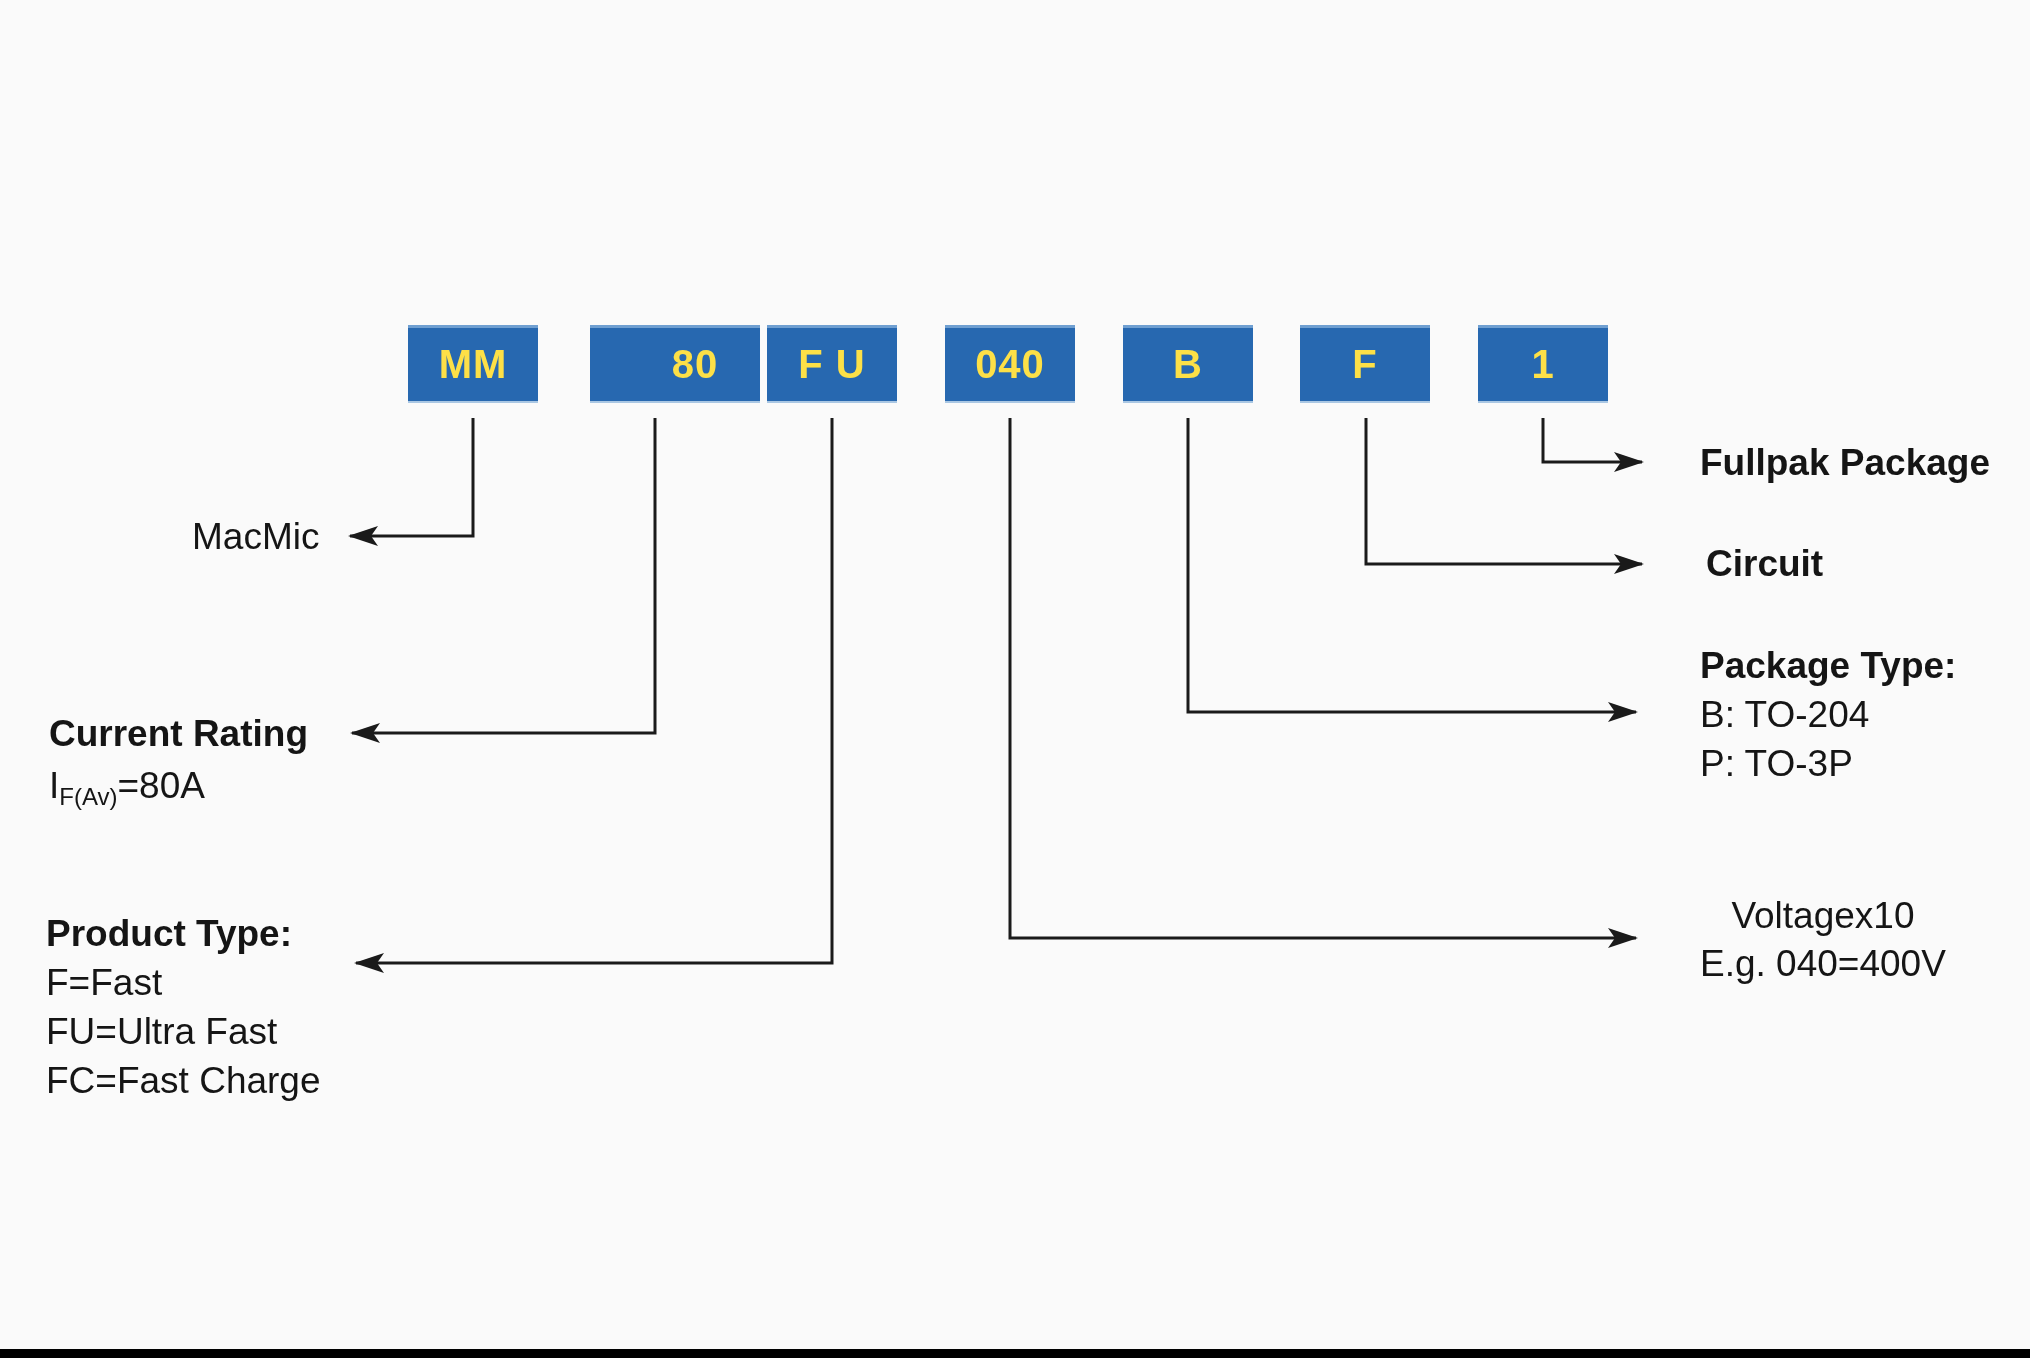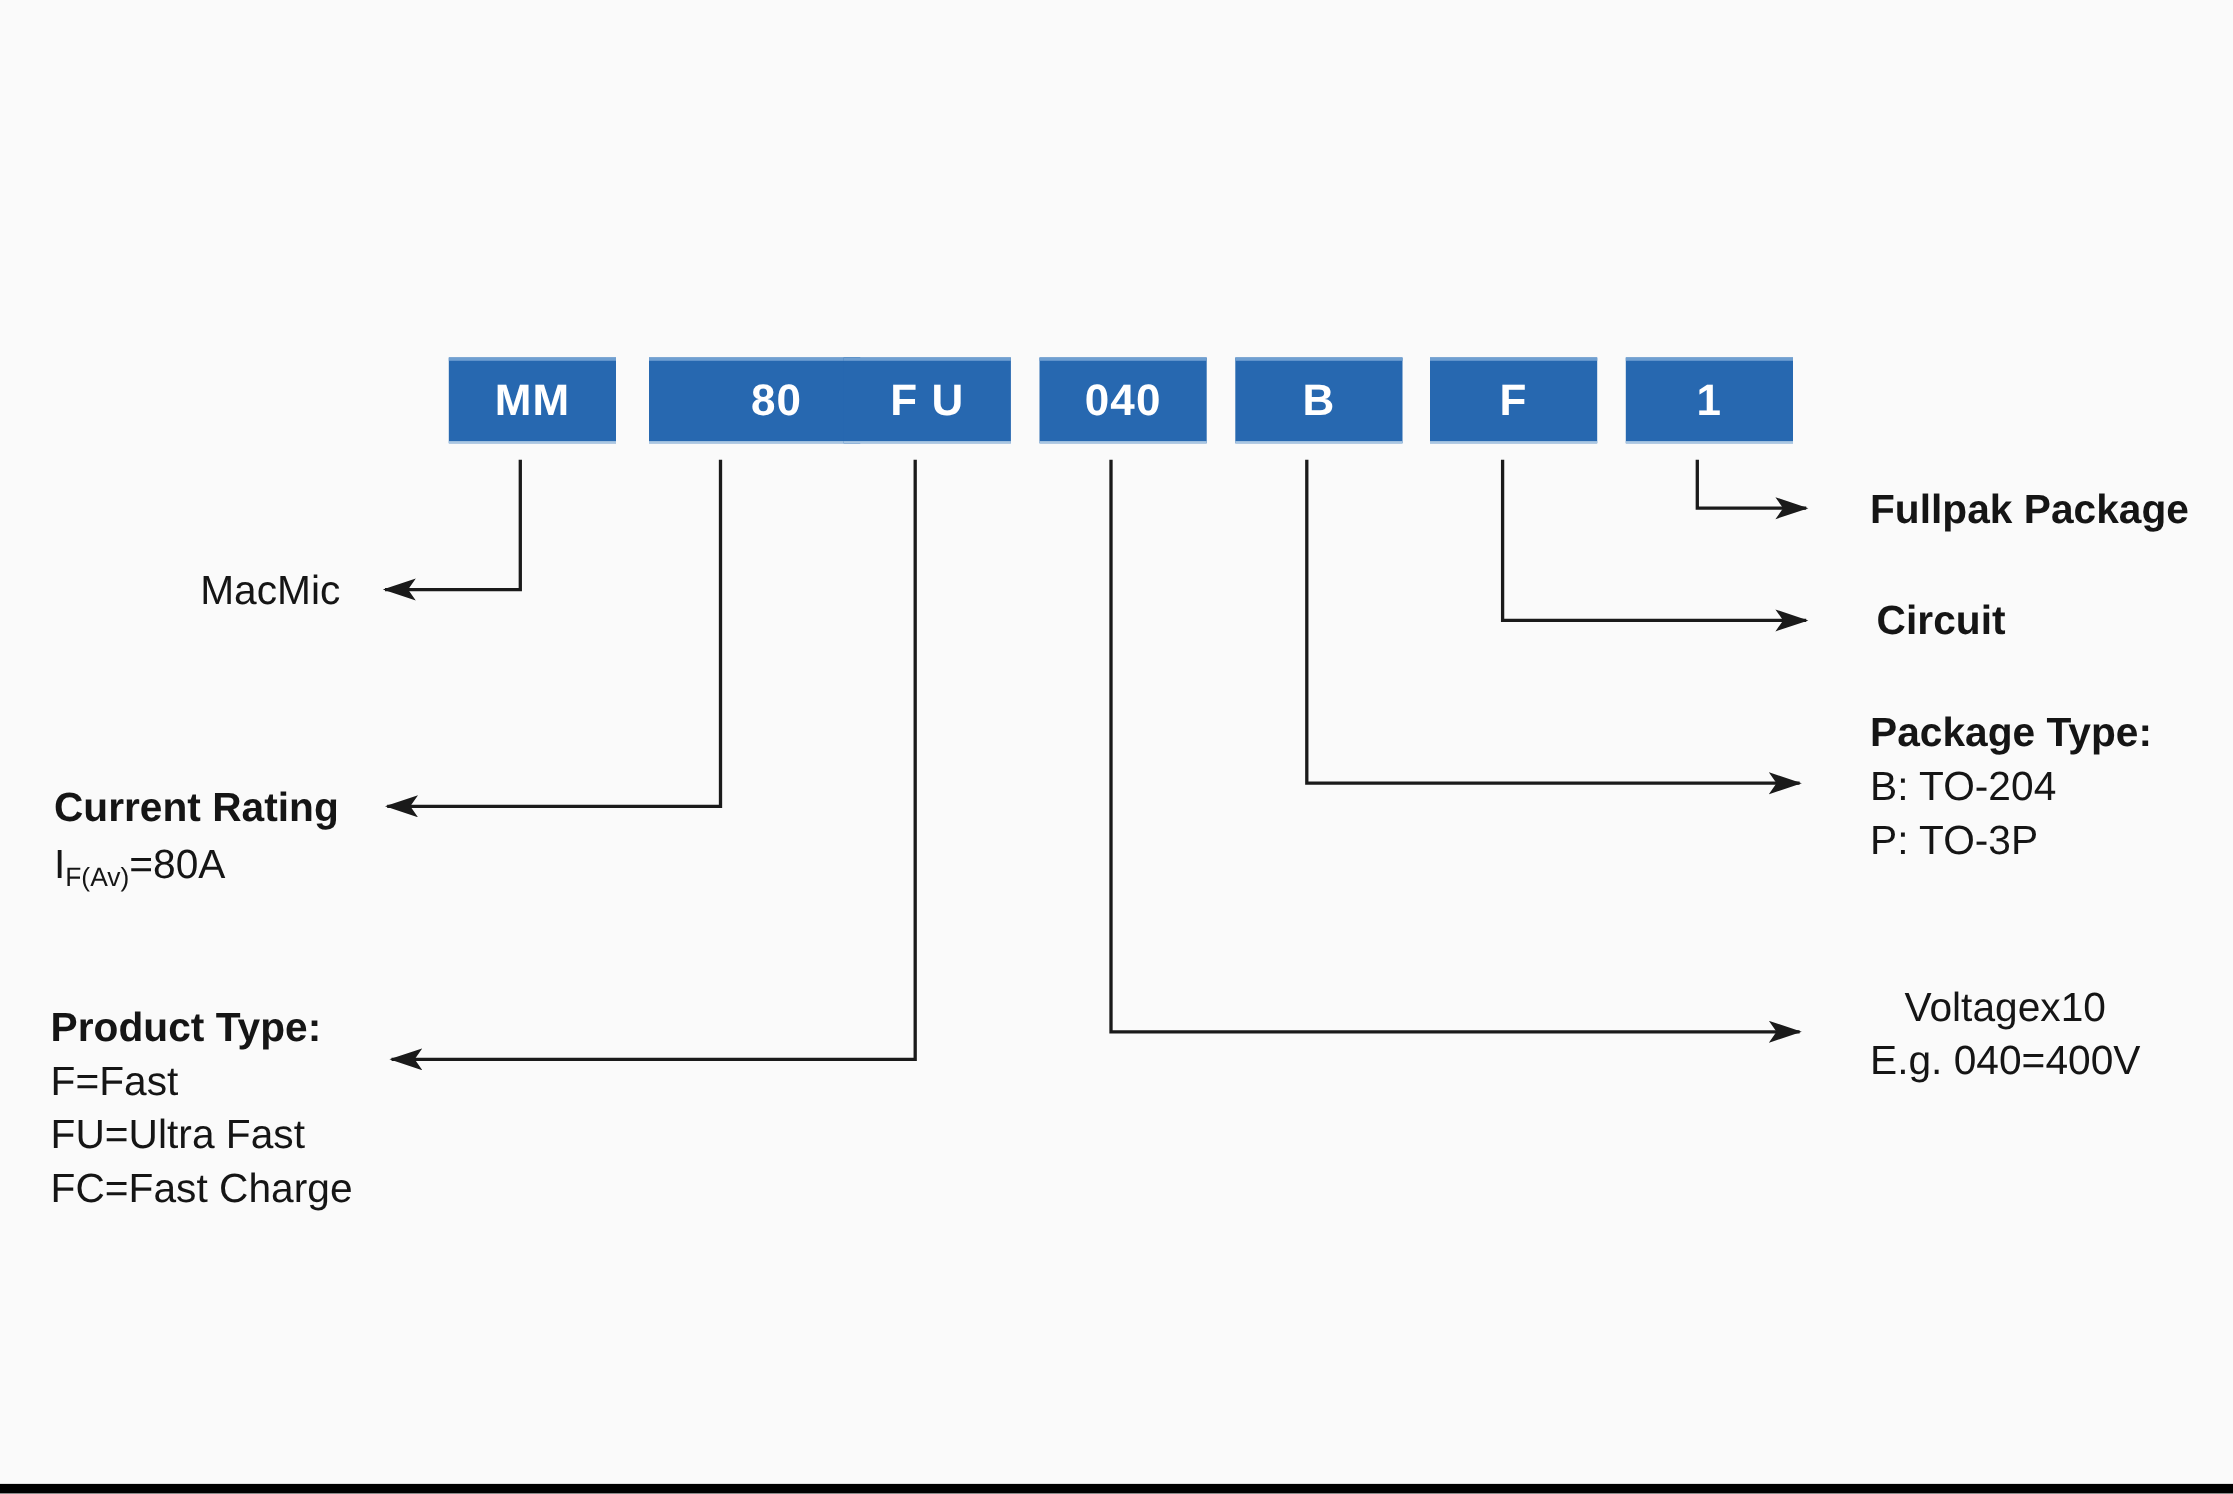--- a/index.html
+++ b/index.html
@@ -18,26 +18,26 @@
   .connectors {
     position: absolute;
     left: 0;
     top: 0;
     width: 2030px;
     height: 1358px;
   }
   .pn-box {
     position: absolute;
     top: 325px;
-    width: 152px;
+    width: 130px;
     height: 73px;
     background: #2768b0;
     border-top: 3px solid #6f9fd1;
     border-bottom: 2px solid #aac7e3;
-    color: #ffffff;
+    color: #fde047;
     font-size: 40px;
     font-weight: bold;
     display: flex;
     align-items: center;
     justify-content: center;
     letter-spacing: 1px;
   }
   #box-0 { left: 408px; }
   #box-1 { left: 590px; padding-left: 40px; }
   #box-2 { left: 767px; }
@@ -48,21 +48,21 @@
 
   .lbl {
     position: absolute;
     color: #151515;
     font-size: 37px;
     line-height: 49px;
     white-space: nowrap;
   }
   .bold { font-weight: bold; }
 
-  #macmic        { left: 182px;  top: 512px; text-align: center; }
+  #macmic        { left: 192px;  top: 512px; text-align: center; }
   #current-rating{ left: 49px;   top: 708px; line-height: 52px; }
   #product-type  { left: 46px;   top: 909px; }
   #fullpak       { left: 1700px; top: 438px; }
   #circuit       { left: 1706px; top: 539px; text-align: right; }
   #package-type  { left: 1700px; top: 621px; margin-top: 20px; }
   #voltage       { left: 1700px; top: 892px; line-height: 48px; text-align: center; }
 
   sub.small {
     font-size: 24px;
     line-height: 0;

